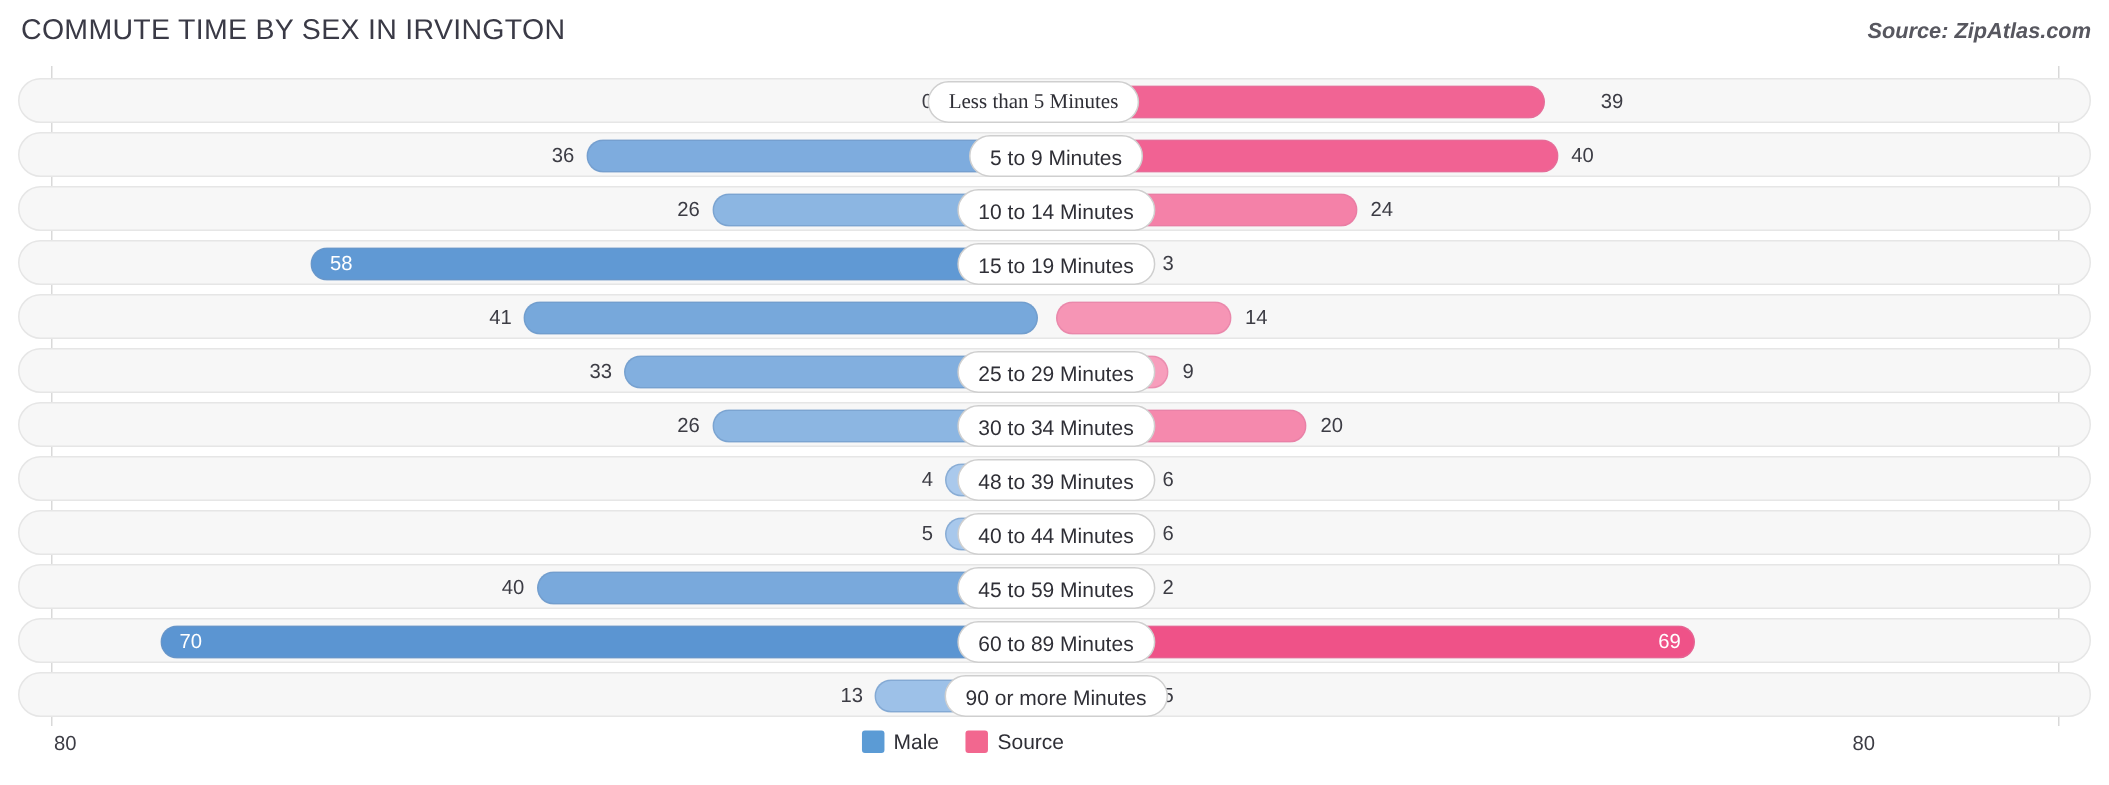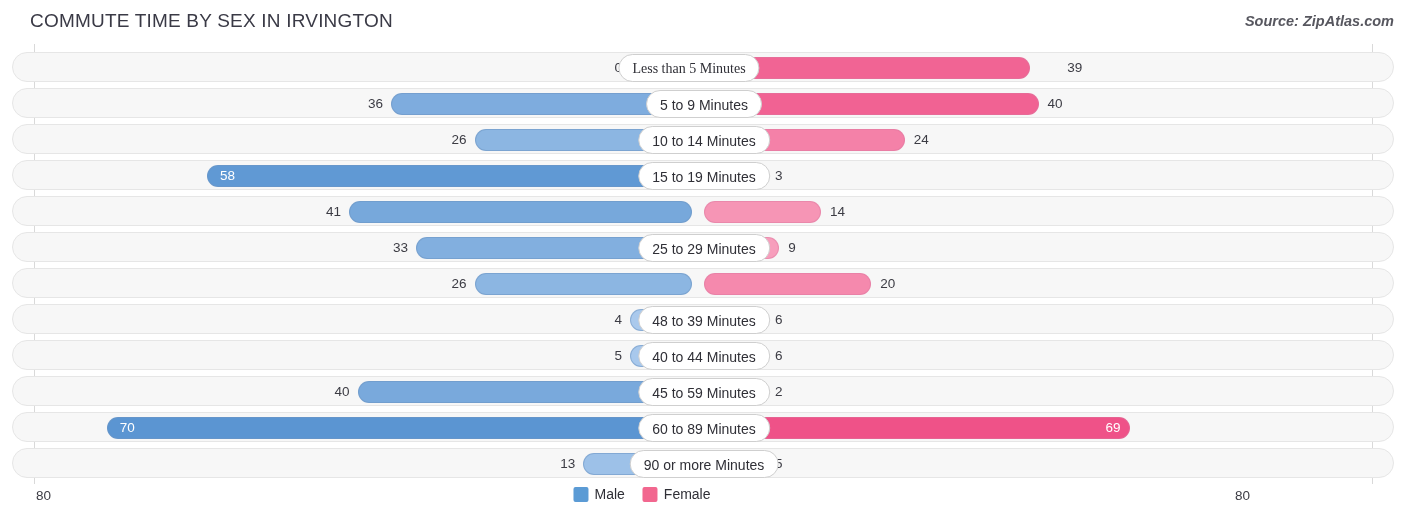--- a/index.html
+++ b/index.html
@@ -13,21 +13,20 @@
     font-family: "Liberation Sans", sans-serif;
     color: #333333;
     overflow: hidden;
     position: relative;
   }
 
   
   #header {
     position: relative;
     height: 44px;
-    margin-left: 16px;
   }
   #chart-title {
     position: absolute;
     left: 14px;
     top: 10px;
     font-size: 19px;
     font-weight: 400;
     letter-spacing: 0.2px;
     color: #3a3a46;
     white-space: nowrap;
@@ -209,20 +208,21 @@
         <div class="vlabel outside-left" style="left: 347.037px; width: 48px;">33</div>
         <div class="bar female" style="left: 691px; width: 75.2625px; background: rgb(247, 158, 188);"></div>
         <div class="vlabel outside-right" style="left: 775.263px;">9</div>
         <div class="cat-pill" style="left: 691px;">25 to 29 Minutes</div>
       </div>
       <div class="row" style="top: 224px;">
         <div class="bar male" style="left: 461.575px; width: 217.425px; background: rgb(140, 182, 226);"></div>
         <div class="vlabel outside-left" style="left: 405.575px; width: 48px;">26</div>
         <div class="bar female" style="left: 691px; width: 167.25px; background: rgb(245, 137, 173);"></div>
         <div class="vlabel outside-right" style="left: 867.25px;">20</div>
+        <div class="cat-pill" style="left: 691px;">30 to 34 Minutes</div>
       </div>
       <div class="row" style="top: 260px;">
         <div class="bar male" style="left: 617px; width: 62px; background: rgb(170, 201, 236);"></div>
         <div class="vlabel outside-left" style="left: 561px; width: 48px;">4</div>
         <div class="bar female" style="left: 691px; width: 62px; background: rgb(248, 164, 192);"></div>
         <div class="vlabel outside-right" style="left: 762px;">6</div>
         <div class="cat-pill" style="left: 691px;">48 to 39 Minutes</div>
       </div>
       <div class="row" style="top: 296px;">
         <div class="bar male" style="left: 617px; width: 62px; background: rgb(168, 200, 236);"></div>
@@ -258,16 +258,16 @@
 <div id="footer">
   <div class="axis-end-label" id="axis-label-left">80</div>
   <div class="axis-end-label" id="axis-label-right">80</div>
   <div id="legend">
       <div class="legend-item">
         <span class="legend-swatch" style="background: rgb(91, 155, 213);"></span>
         <span class="legend-text">Male</span>
       </div>
       <div class="legend-item">
         <span class="legend-swatch" style="background: rgb(242, 103, 143);"></span>
-        <span class="legend-text">Female</span>
+        <span class="legend-text">Source</span>
       </div>
     </div>
 </div>
 
 </body></html>

